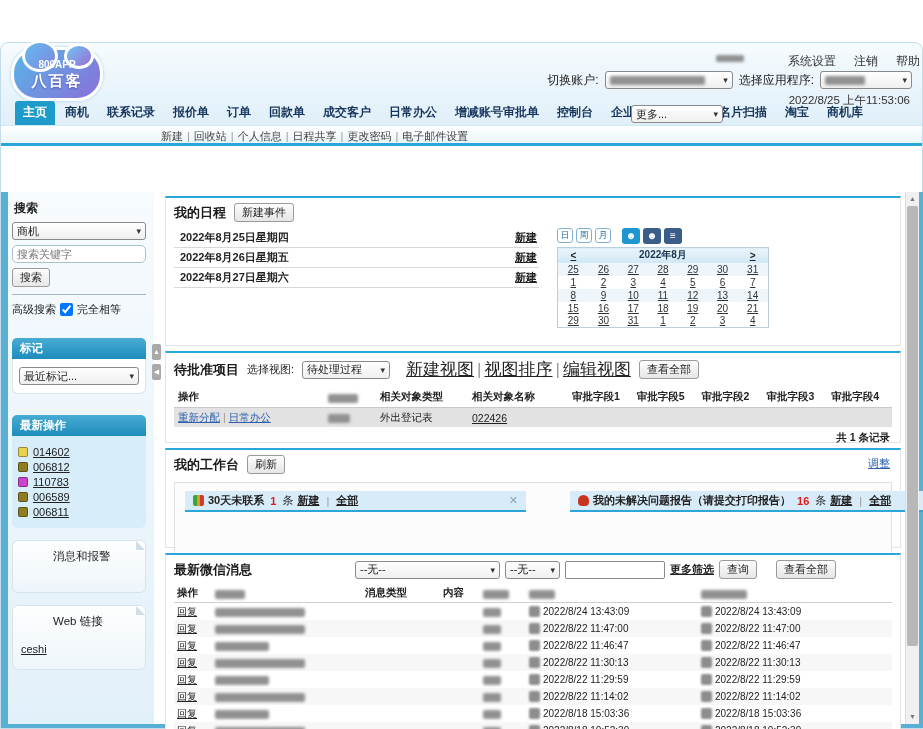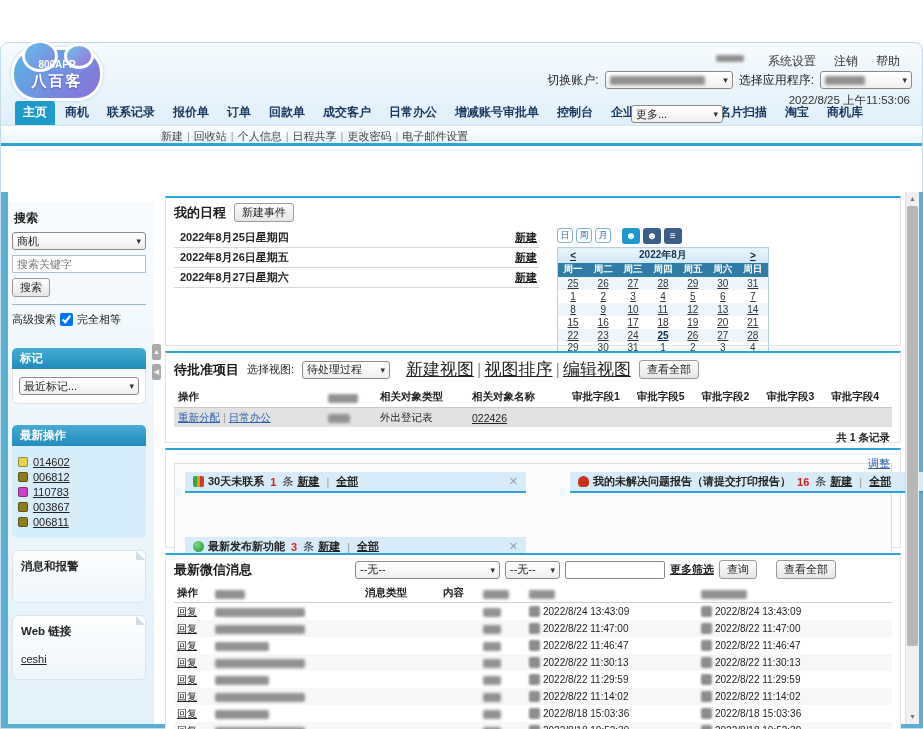--- a/index.html
+++ b/index.html
@@ -14,64 +14,64 @@
   .cloud { position:absolute; inset:0; background:linear-gradient(135deg,#57b6e8,#8a6fd8);
     border:3px solid #fff; border-radius:26px; box-shadow:0 0 3px #9ecbe5; }
   .cloud:before { content:""; position:absolute; left:8px; top:-10px; width:30px; height:26px;
     background:linear-gradient(135deg,#63bced,#7f86e0); border:3px solid #fff; border-radius:50%; }
   .cloud:after { content:""; position:absolute; right:6px; top:-7px; width:24px; height:20px;
     background:linear-gradient(135deg,#6fc3ef,#9a6fd6); border:3px solid #fff; border-radius:50%; }
   .logo-line1 { position:absolute; left:0; right:0; top:12px; text-align:center; color:#fff;
     font-size:10px; font-weight:bold; z-index:2; }
   .logo-line2 { position:absolute; left:0; right:0; top:25px; text-align:center; color:#fff;
     font-size:15px; font-weight:bold; letter-spacing:2px; z-index:2; text-shadow:0 1px 2px #5a5ab0; }
-  .top-links { position:absolute; right:22px; top:10px; display:flex; gap:18px; font-size:12px; color:#333; }
+  .top-links { position:absolute; right:2px; top:10px; display:flex; gap:18px; font-size:12px; color:#333; }
   .top-links span { cursor:pointer; }
   .mmm { position:absolute; right:178px; top:12px; }
   .acct-row { position:absolute; right:10px; top:28px; display:flex; align-items:center; gap:6px; }
   .date-row { position:absolute; right:12px; top:50px; font-size:11.5px; color:#333; }
   
   .nav { position:relative; height:22px; padding-left:14px; display:flex; align-items:flex-end; gap:2px; background:transparent; }
   .tab { padding:3px 8px 4px; font-weight:bold; font-size:12px; color:#17365d; white-space:nowrap; cursor:pointer; }
   .tab.active { background:#1e9bcb; color:#fff; border-radius:3px 3px 0 0; }
   .subnav { height:21px; background:linear-gradient(#ffffff,#e9f5fb); border-top:1px solid #cfe9f5;
     border-bottom:3px solid #2ba6db; padding:3px 0 6px 160px; font-size:11px; color:#444; }
   .subnav .sep { color:#999; margin:0 4px; }
   .subnav span.itm { cursor:pointer; }
   
   .content { position:absolute; left:0; top:149px; width:923px; bottom:0;
     border-left:7px solid #5ab0d4; border-right:5px solid #5ab0d4; border-bottom:4px solid #5ab0d4; background:#fff; }
   .collapse-t { position:absolute; left:144px; top:152px; width:9px; height:16px; background:#a9a9a9;
     color:#fff; font-size:7px; text-align:center; line-height:16px; z-index:5; border-radius:2px; }
   .collapse-l { position:absolute; left:144px; top:172px; width:9px; height:16px; background:#a9a9a9;
     color:#fff; font-size:7px; text-align:center; line-height:16px; z-index:5; border-radius:2px; }
   
-  .sidebar { position:absolute; left:0; top:10px; bottom:0; width:146px;
+  .sidebar { position:absolute; left:0; top:0; bottom:0; width:146px;
     background:linear-gradient(#f7fbfe,#e2f0f9); padding:6px 8px 0 4px; overflow:hidden; }
   .sb-title { font-weight:bold; font-size:12px; margin:2px 0 5px 2px; }
   .sel-box { display:inline-flex; align-items:center; justify-content:space-between; border:1px solid #8a8a8a;
     border-radius:3px; background:linear-gradient(#fff,#efefef); padding:0 4px; font-size:11px; height:18px; cursor:pointer; }
   .caret { font-size:9px; color:#333; margin-left:5px; }
   .full { width:100%; }
-  .txt { width:100%; height:18px; border:1px solid #a9c0cf; border-radius:0; font-size:11px; padding:0 4px; margin:5px 0; }
+  .txt { width:100%; height:18px; border:1px solid #a9c0cf; border-radius:5px; font-size:11px; padding:0 4px; margin:5px 0; }
   .btn { display:inline-block; border:1px solid #9a9a9a; border-radius:3px; background:linear-gradient(#fdfdfd,#e6e6e6);
     padding:1px 7px; font-size:11px; color:#222; cursor:pointer; white-space:nowrap; }
   .sb-rule { border:0; border-top:1px solid #9fb6c4; margin:7px 0; }
   .adv-row { font-size:11px; display:flex; align-items:center; gap:4px; }
   .sb-hdr { background:linear-gradient(#48acd3,#1e8cbc); color:#fff; font-weight:bold; font-size:11.5px;
     padding:3px 8px; border-radius:5px 5px 0 0; margin-top:21px; }
   .sb-panel { background:#fff; border:1px solid #d9e6ee; border-top:0; border-radius:0 0 6px 6px; padding:8px 6px; }
   .recent-panel { background:#d8edfa; border:0; border-radius:0 0 6px 6px; padding:7px 6px; }
   .recent-item { display:flex; align-items:center; gap:5px; margin:3px 0; font-size:11px; }
   .ricon { width:10px; height:10px; border-radius:2px; border:1px solid rgba(0,0,0,.35); flex:0 0 auto; }
   .card { position:relative; background:linear-gradient(#fdfefe,#eef6fb); border:1px solid #d7e4ed;
     border-radius:6px; margin-top:12px; padding:8px 8px 14px; }
   .card:after { content:""; position:absolute; top:0; right:0; border-left:9px solid #cfdde6;
     border-top:9px solid #fff; border-radius:0 6px 0 0; }
-  .card .c-title { font-weight:bold; font-size:11.5px; }
+  .card .c-title { font-weight:normal; font-size:11.5px;margin-left:32px; }
   .card .c-body { margin-top:14px; font-size:11px; }
   
   .main { position:absolute; left:151px; top:0; right:14px; bottom:0; padding:4px 4px 0 6px; }
   .vscroll { position:absolute; right:0; top:0; bottom:0; width:14px; background:#f0f0f0; border-left:1px solid #dcdcdc; }
   .vs-up { position:absolute; top:0; left:0; right:0; height:13px; text-align:center; font-size:7px; color:#777; line-height:13px; }
   .vs-thumb { position:absolute; top:14px; left:1px; width:11px; height:440px; background:#b7b7b7; border-radius:2px; }
   .vs-dn { position:absolute; bottom:1px; left:0; right:0; height:13px; text-align:center; font-size:7px; color:#777; line-height:13px; }
   .section { position:relative; border:1px solid #e4e4e4; border-top:2px solid #2ba6db; background:#fff;
     margin-bottom:5px; padding:5px 8px; }
   .sec-head { display:flex; align-items:center; gap:8px; }
@@ -220,21 +220,21 @@
           <div class="recent-item">
             <span class="ricon" style="background: rgb(143, 125, 34);"></span>
             <a class="lnk">006812</a>
           </div>
           <div class="recent-item">
             <span class="ricon" style="background: rgb(204, 68, 204);"></span>
             <a class="lnk">110783</a>
           </div>
           <div class="recent-item">
             <span class="ricon" style="background: rgb(143, 125, 34);"></span>
-            <a class="lnk">003867</a>
+            <a class="lnk">006589</a>
           </div>
           <div class="recent-item">
             <span class="ricon" style="background: rgb(143, 125, 34);"></span>
             <a class="lnk">006811</a>
           </div>
         </div>
 
       <div class="card">
         <div class="c-title">消息和报警</div>
         <div class="c-body"></div>
@@ -281,29 +281,20 @@
               <span class="ci ci2">☻</span>
               <span class="ci ci2">≡</span>
             </div>
             <table class="cal">
               <tbody>
                   <tr class="mrow">
                 <td><span class="lnk bold">&lt;</span></td>
                 <td colspan="5">2022年8月</td>
                 <td><span class="lnk bold">&gt;</span></td>
               </tr>
-              <tr class="drow" id="cal-days">
-                    <td>周一</td>
-                    <td>周二</td>
-                    <td>周三</td>
-                    <td>周四</td>
-                    <td>周五</td>
-                    <td>周六</td>
-                    <td>周日</td>
-                  </tr>
               </tbody>
                 <tbody id="cal-body">
                   <tr class="alt">
                     <td class="day"><a>25</a></td>
                     <td class="day"><a>26</a></td>
                     <td class="day"><a>27</a></td>
                     <td class="day"><a>28</a></td>
                     <td class="day"><a>29</a></td>
                     <td class="day"><a>30</a></td>
                     <td class="day"><a>31</a></td>
@@ -328,29 +319,20 @@
                   </tr>
                   <tr>
                     <td class="day"><a>15</a></td>
                     <td class="day"><a>16</a></td>
                     <td class="day"><a>17</a></td>
                     <td class="day"><a>18</a></td>
                     <td class="day"><a>19</a></td>
                     <td class="day"><a>20</a></td>
                     <td class="day"><a>21</a></td>
                   </tr>
-                  <tr class="alt">
-                    <td class="day"><a>22</a></td>
-                    <td class="day"><a>23</a></td>
-                    <td class="day"><a>24</a></td>
-                    <td class="day sel"><a>25</a></td>
-                    <td class="day"><a>26</a></td>
-                    <td class="day"><a>27</a></td>
-                    <td class="day"><a>28</a></td>
-                  </tr>
                   <tr>
                     <td class="day"><a>29</a></td>
                     <td class="day"><a>30</a></td>
                     <td class="day"><a>31</a></td>
                     <td class="day"><a>1</a></td>
                     <td class="day"><a>2</a></td>
                     <td class="day"><a>3</a></td>
                     <td class="day"><a>4</a></td>
                   </tr>
                 </tbody>
@@ -406,20 +388,24 @@
                 <td></td>
                 <td></td>
                 <td></td>
           </tr>
         </tbody>
           </table>
         <div class="tbl-foot">共 1 条记录</div>
       </div>
 
       <div class="section" style="height:100px">
+        <div class="sec-head">
+          <span class="sec-title">我的工作台</span>
+          <span class="btn">刷新</span>
+        </div>
         <span class="lnk-b adjust">调整</span>
         <div class="wb-panel">
           <div class="widget">
             <span class="w-icon wi-chart"></span>
             <span class="bold">30天未联系</span>
             <span class="cnt">1</span>
             <span>条</span>
             <span class="lnk bold">新建</span>
               <span class="sep">|</span>
               <span class="lnk bold">全部</span>

